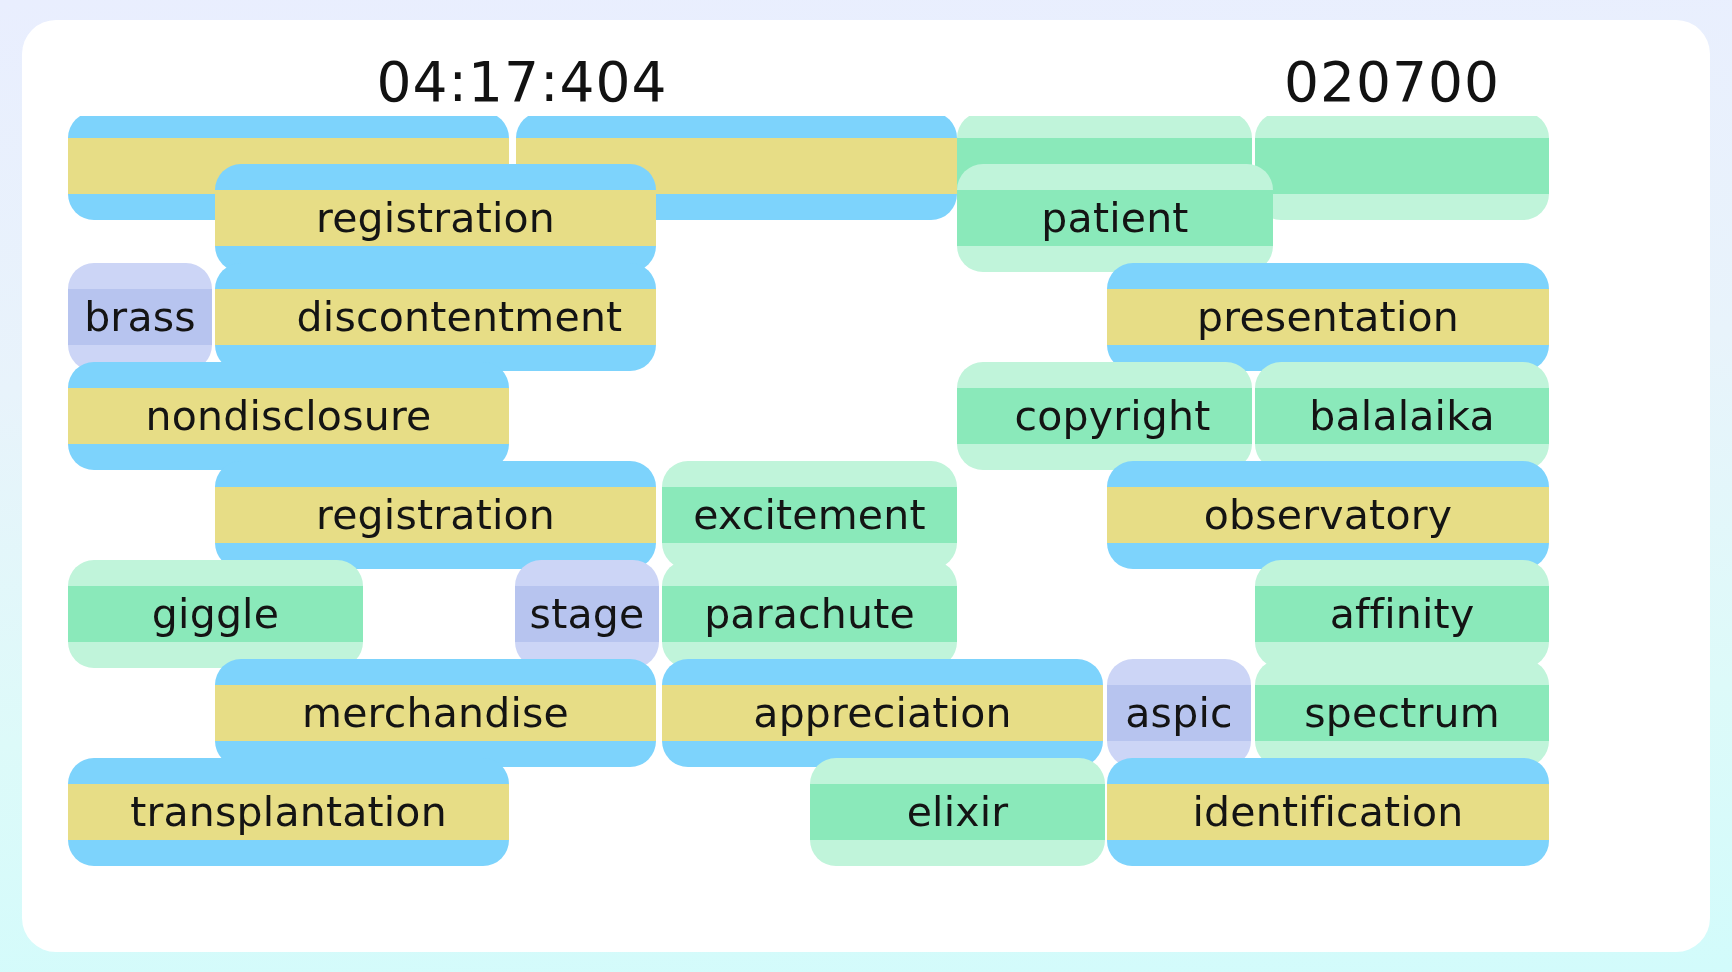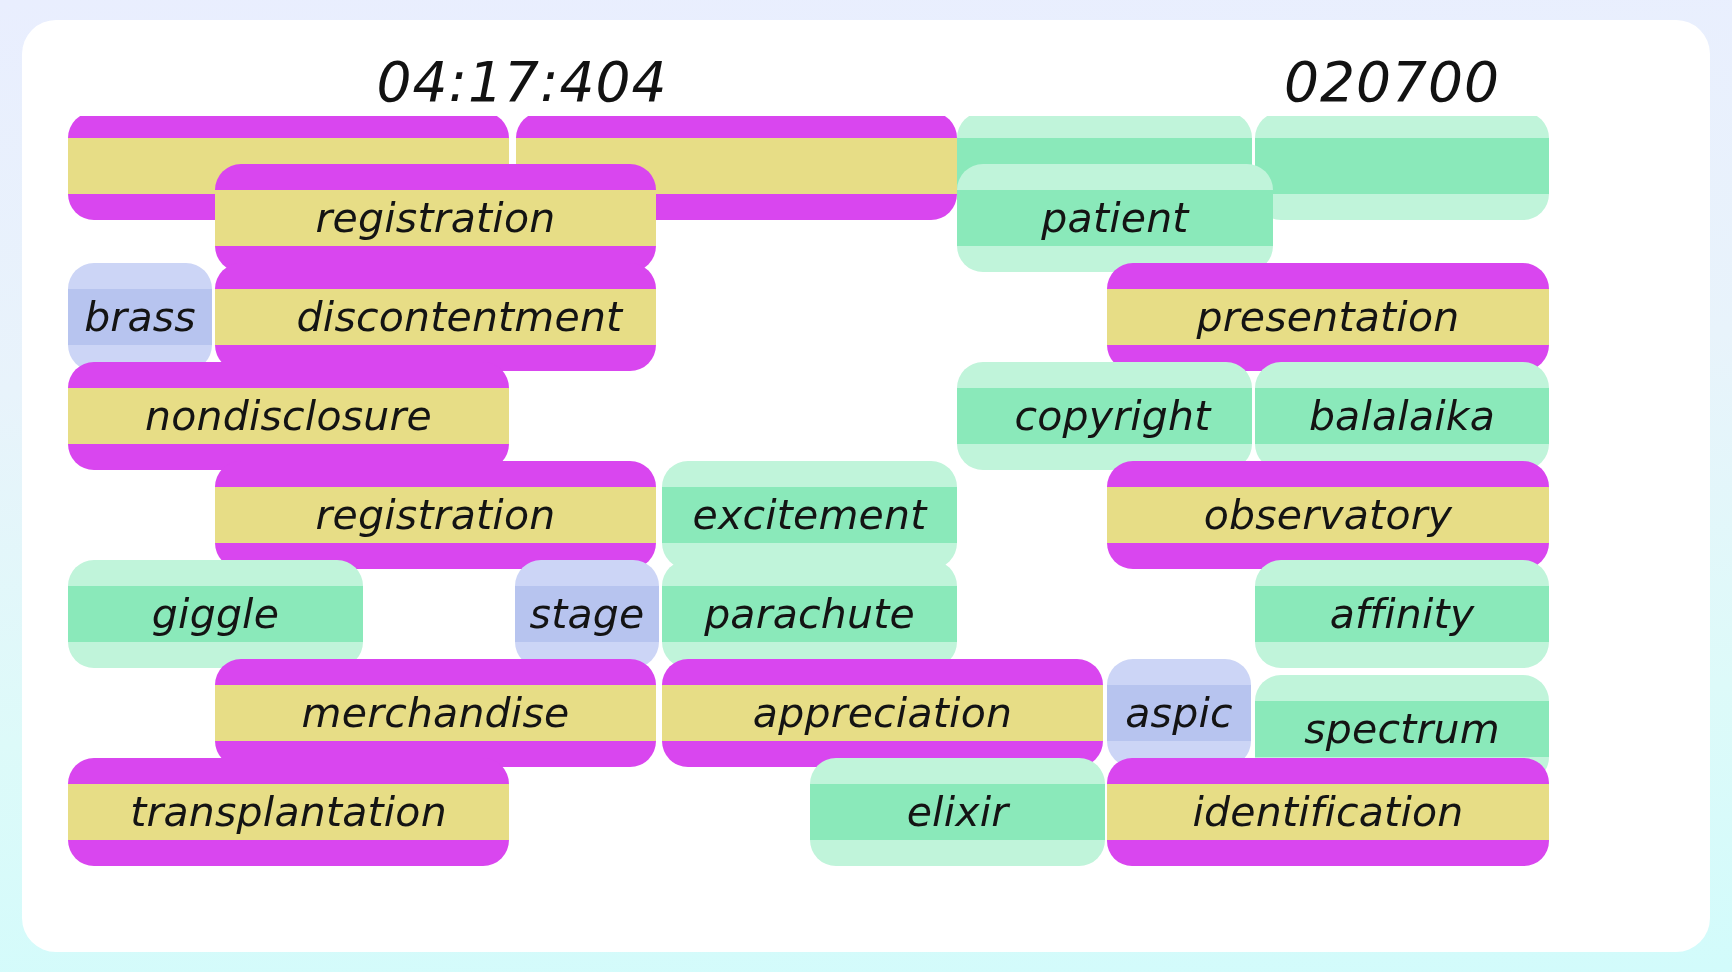--- a/index.html
+++ b/index.html
@@ -13,21 +13,20 @@
 
   body {
     font-family: "DejaVu Sans", sans-serif;
     background: linear-gradient(178deg, #e9eefe 0%, #e8f3fb 38%, #ddfaf9 72%, #d2fbfb 100%);
   }
 
   #app {
     position: relative;
     width: 1732px;
     height: 972px;
-    font-style: italic;
   }
 
   
   .card {
     position: absolute;
     left: 22px;
     top: 20px;
     width: 1688px;
     height: 932px;
     background: #ffffff;
@@ -97,21 +96,21 @@
     z-index: 2;
     font-family: "DejaVu Sans", sans-serif;
     font-size: 41px;
     font-weight: 400;
     color: #141414;
     line-height: 1;
     white-space: nowrap;
     letter-spacing: 0.2px;
   }
 
-  .chip.yellow { background: #d946ef; --band: #e7dd86; }
+  .chip.yellow { background: #7dd3fc; --band: #e7dd86; }
   .chip.green  { background: #c0f4da; --band: #8ae9ba; }
   .chip.blue   { background: #ccd5f6; --band: #b7c4ef; }
 </style>
 </head>
 <body>
 
 <div id="app">
 
   <div class="card">
 
@@ -180,21 +179,21 @@
         </div>
         <div class="chip yellow" style="left: 193px; top: 543px; width: 441px;">
           <span class="chip-label">merchandise</span>
         </div>
         <div class="chip yellow" style="left: 640px; top: 543px; width: 441px;">
           <span class="chip-label">appreciation</span>
         </div>
         <div class="chip blue" style="left: 1085px; top: 543px; width: 144px;">
           <span class="chip-label">aspic</span>
         </div>
-        <div class="chip green" style="left: 1233px; top: 559px; width: 294px;">
+        <div class="chip green" style="left: 1233px; top: 543px; width: 294px;">
           <span class="chip-label">spectrum</span>
         </div>
         <div class="chip yellow" style="left: 46px; top: 642px; width: 441px;">
           <span class="chip-label">transplantation</span>
         </div>
         <div class="chip green" style="left: 788px; top: 642px; width: 295px;">
           <span class="chip-label">elixir</span>
         </div>
         <div class="chip yellow" style="left: 1085px; top: 642px; width: 442px; border-radius: 25px;">
           <span class="chip-label">identification</span>

